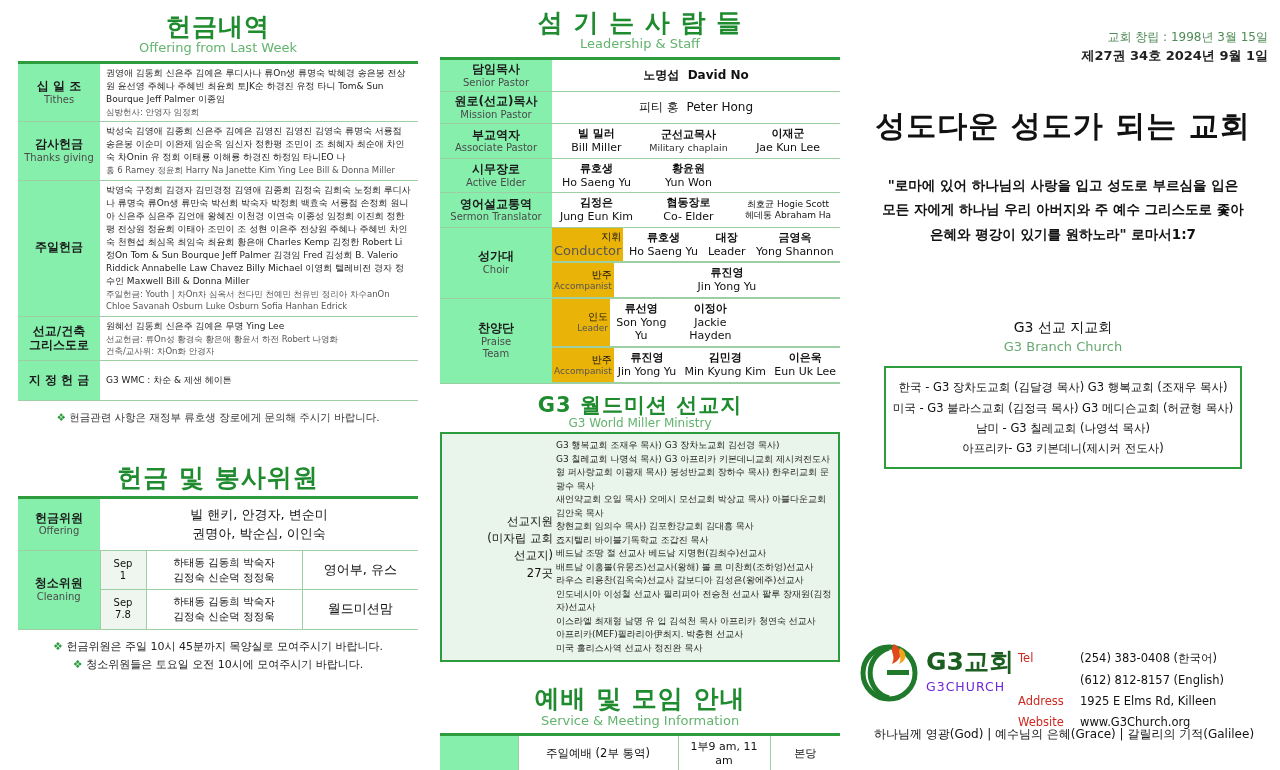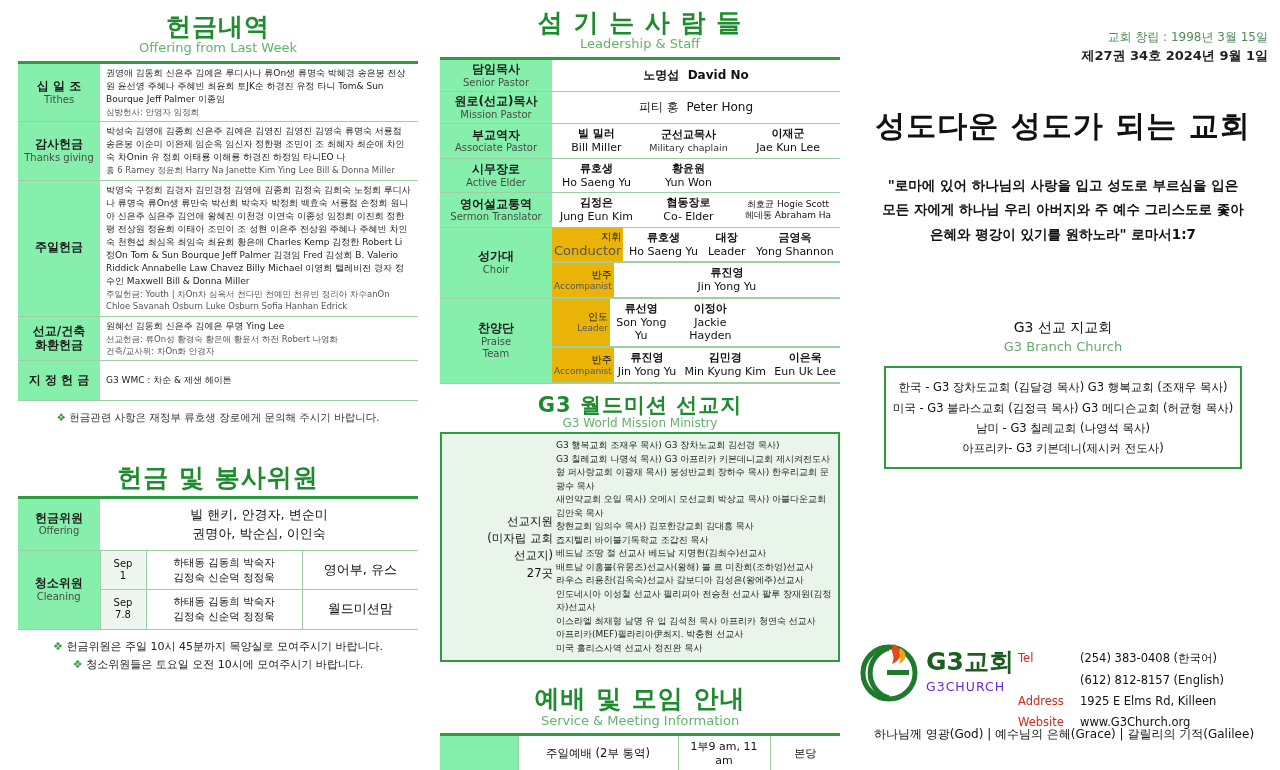--- a/index.html
+++ b/index.html
@@ -171,21 +171,21 @@
           <div class="lbl-ko">주일헌금</div>
         </td>
         <td class="body-cell">
           <div>박영숙 구정희 김경자 김민경정 김영애 김종희 김정숙 김희숙 노정희 루디사나 류명숙 류On생 류만숙 박선희 박숙자 박정희 백효숙 서룡점 손정희 원니아 신은주 심은주 김언애 왕혜진 이천경 이연숙 이종성 임정희 이진희 정한평 전상원 정윤희 이태아 조민이 조 성현 이은주 전상원 주혜나 주혜빈 차인숙 천현섭 최심옥 최임숙 최윤희 황은애 Charles Kemp 김정한 Robert Li 정On Tom &amp; Sun Bourque Jeff Palmer 김경임  Fred 김성희  B. Valerio Riddick Annabelle Law  Chavez Billy Michael 이영희 텔레비전 경자 정수인 Maxwell Bill &amp; Donna Miller</div>
           <div class="sub">주일헌금: Youth | 차On차 심옥서 천다민 천예민 천유빈 정리아 차수anOn Chloe Savanah Osburn Luke Osburn Sofia Hanhan Edrick</div>
         </td>
       </tr>
       <tr>
         <td class="lbl-cell">
           <div class="lbl-ko">선교/건축</div>
-          <div class="lbl-ko">화환헌금</div>
+          <div class="lbl-ko">그리스도로</div>
         </td>
         <td class="body-cell">
           <div>원혜선 김동희 신은주 김예은 무명  Ying Lee</div>
           <div class="sub" style="white-space:pre-line">선교헌금: 류On성 황경숙 황은애 황윤서 하전  Robert 나영화
 건축/교사위: 차On화 안경자</div>
         </td>
       </tr>
       <tr>
         <td class="lbl-cell" style="height:40px">
           <div class="lbl-ko">지 정 헌 금</div>
@@ -438,21 +438,21 @@
             </tr>
           </tbody>
               </table>
         </td>
       </tr>
     </tbody>
       </table>
 
     <div class="sec-title small" style="margin-top:10px;">
       <div class="ko">G3 월드미션 선교지</div>
-      <div class="en">G3 World Mission Ministry</div>
+      <div class="en">G3 World Miller Ministry</div>
     </div>
 
     <div class="mission-wrap">
       <table>
         <tbody>
             <tr>
           <td class="mission-label" style="white-space:pre-line">선교지원
 (미자립 교회
 선교지)
 27곳</td>

